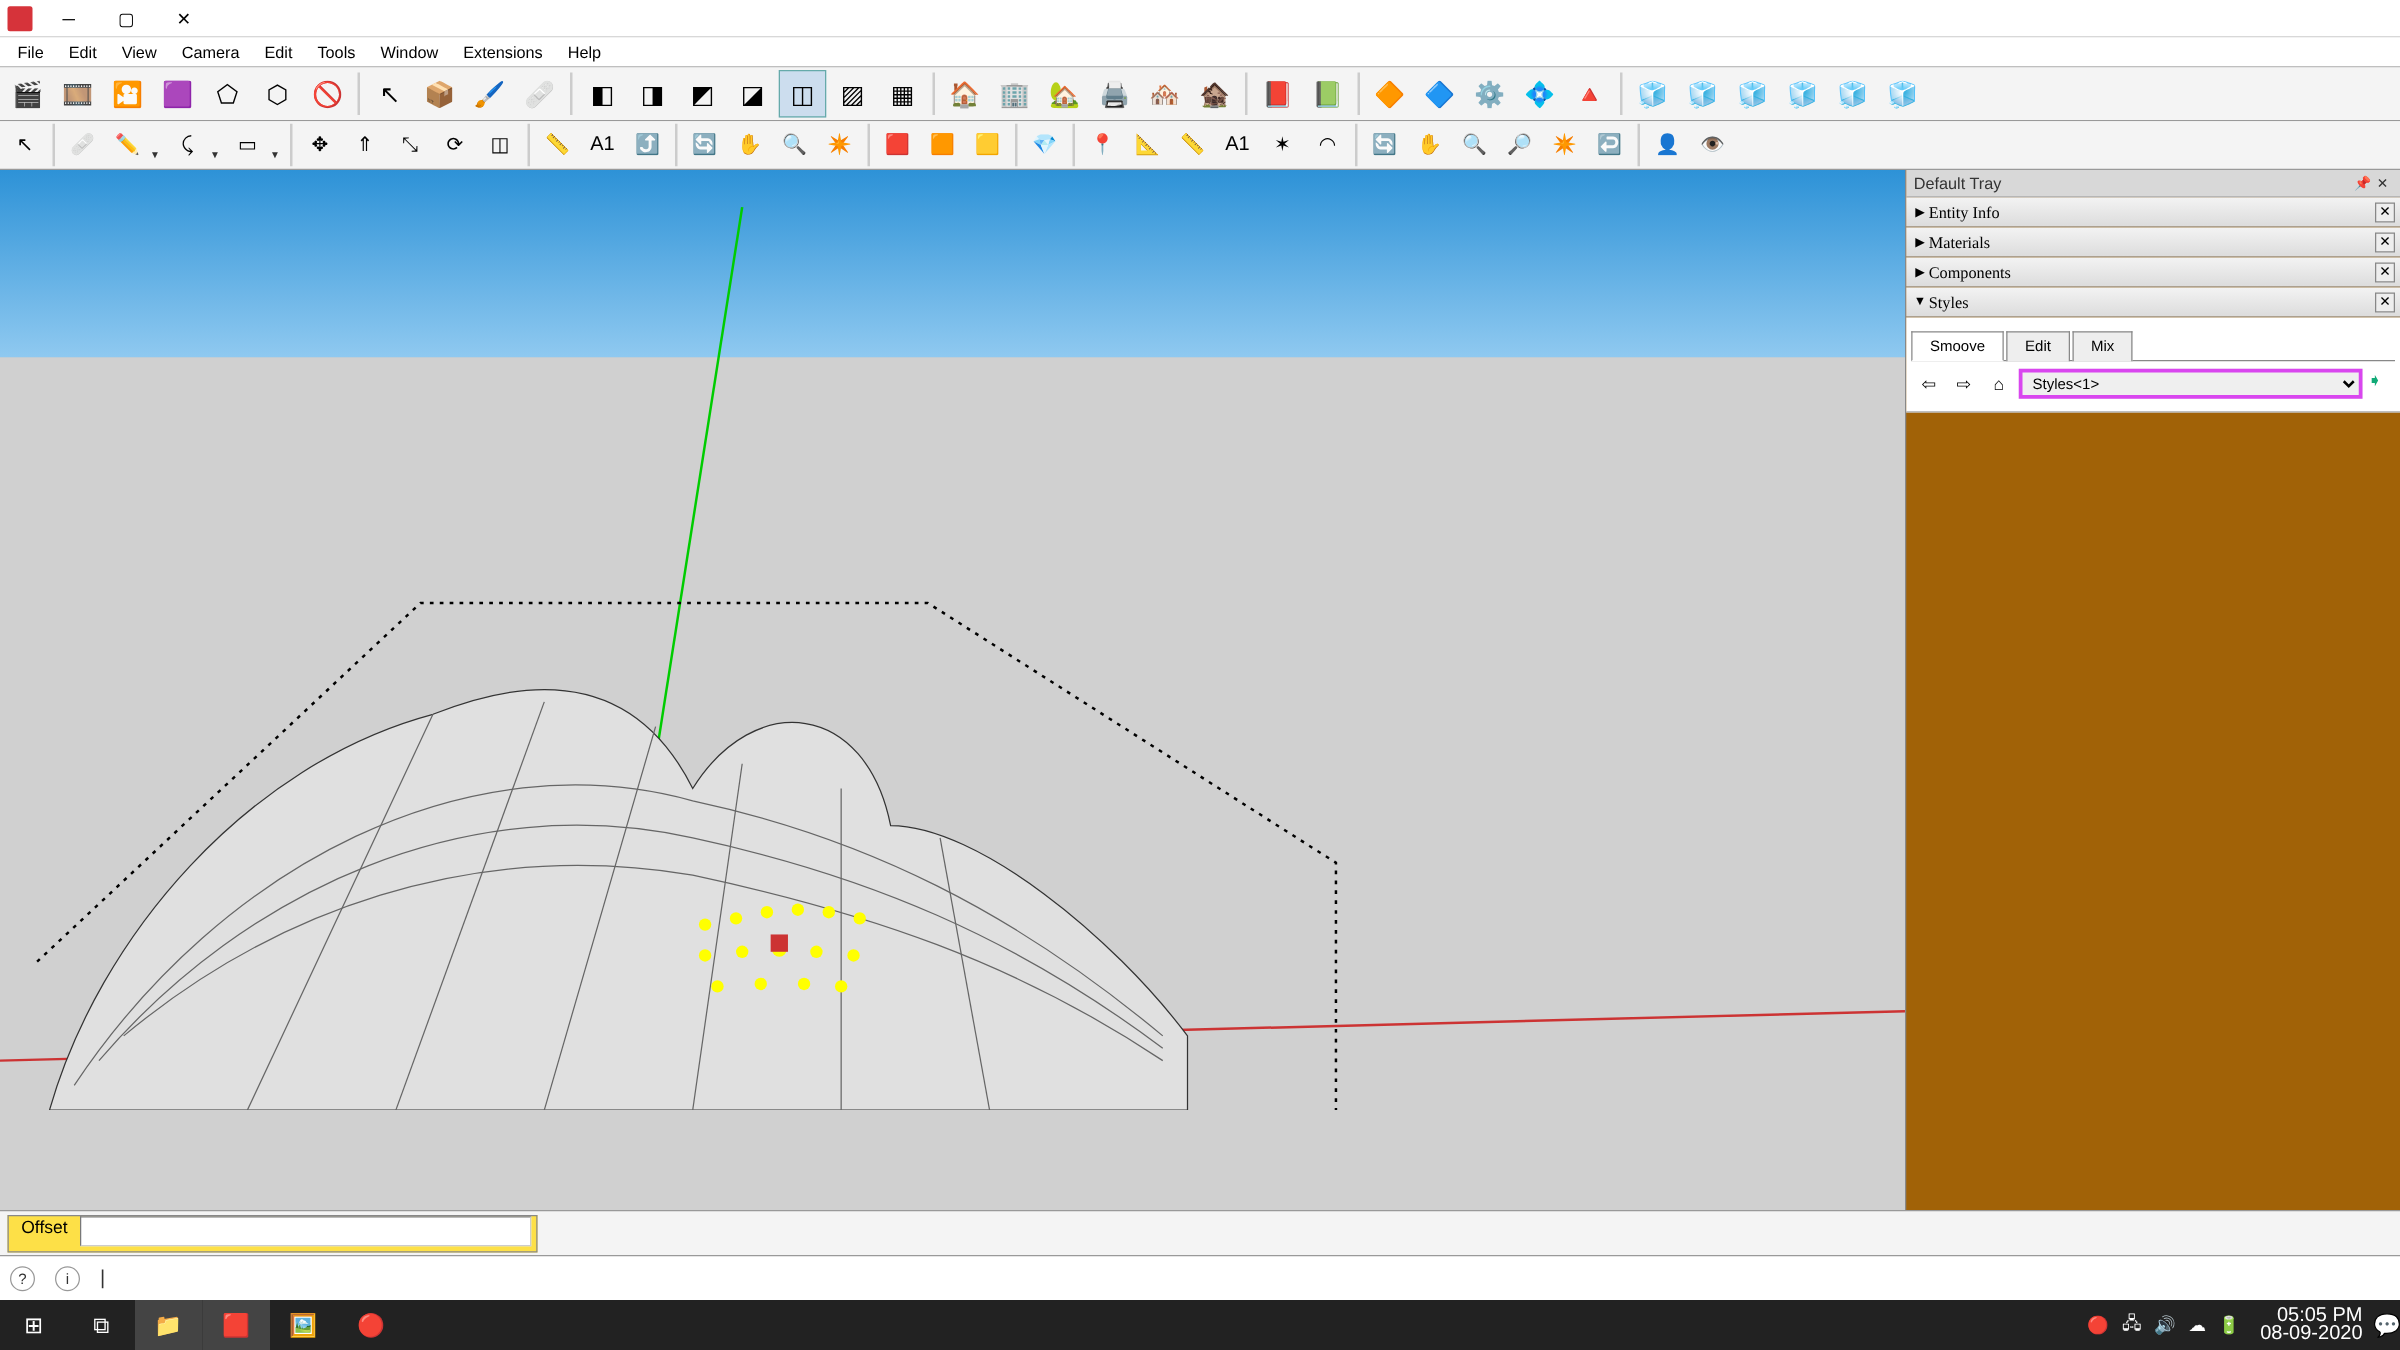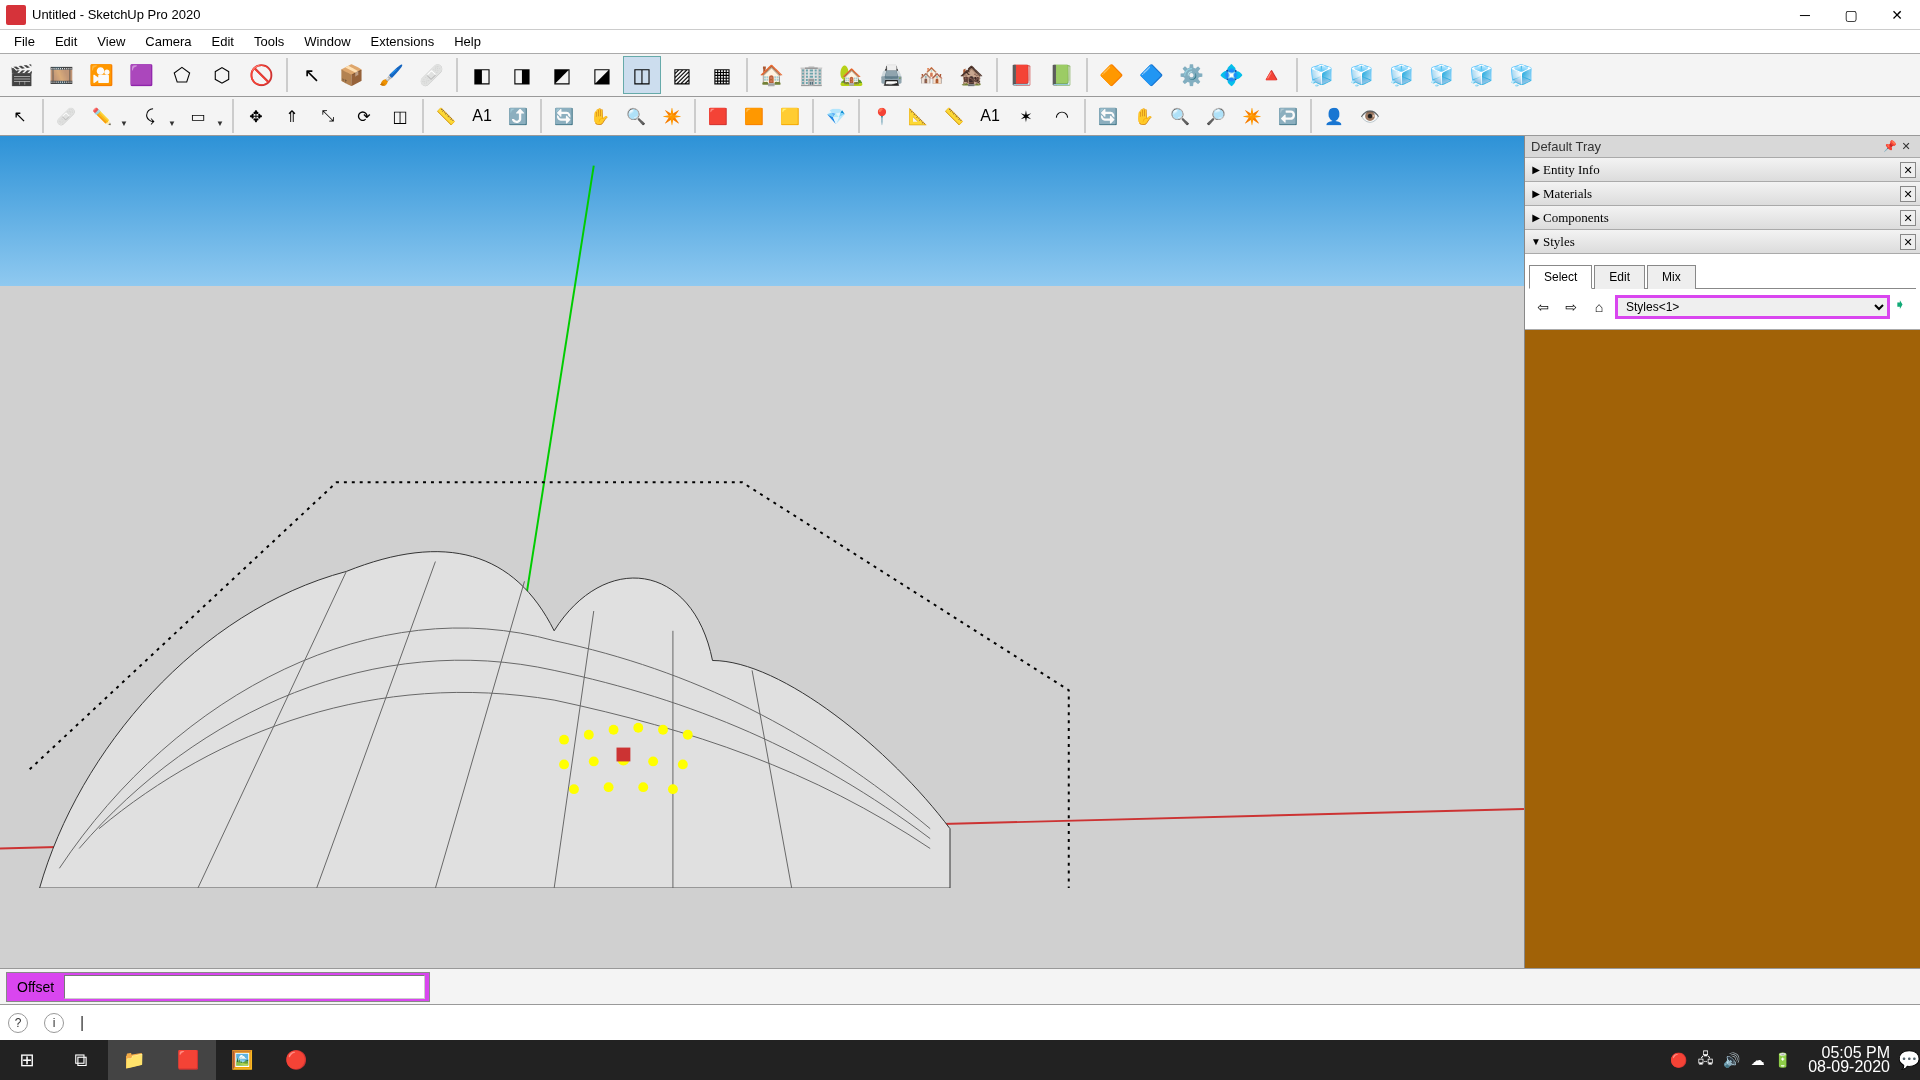--- a/index.html
+++ b/index.html
@@ -39,39 +39,38 @@
 .style-btns { display: flex; flex-direction: column; gap: 4px; width: 22px; }
 .style-btns .sb { width: 22px; height: 22px; border: 1px solid #888; background: #eee; font-size: 12px; text-align: center; line-height: 20px; }
 .style-tabs { display: flex; border-bottom: 1px solid #888; margin-top: 6px; }
 .style-tab { padding: 4px 14px; font-size: 12px; border: 1px solid #888; border-bottom: none; background: #eee; margin-right: 2px; position: relative; top: 1px; cursor: default; }
 .style-tab.active { background: #fff; border-bottom: 1px solid #fff; }
 .style-nav { display: flex; align-items: center; gap: 4px; padding: 6px 2px; }
 .style-nav .nav-btn { width: 24px; height: 24px; border: 1px solid transparent; font-size: 14px; text-align: center; line-height: 22px; }
 .style-nav select { flex: 1; height: 24px; border: 3px solid #d946ef; font-size: 12px; padding-left: 4px; }
 .style-nav .dl-btn { width: 20px; height: 22px; font-size: 14px; color: #1a7; }
 .measure-bar { height: 36px; background: #f4f4f4; border-top: 1px solid #999; display: flex; align-items: center; padding-right: 4px; }
-.measure-box { width: 424px; height: 30px; border: 1px solid #888; background: #d946ef; display: flex; align-items: center; margin-left: 6px; }
+.measure-box { width: 424px; height: 30px; border: 1px solid #888; background: #fde047; display: flex; margin-left: 6px; }
 .measure-label { font-size: 14px; padding: 0 10px; }
 .measure-input { flex: 1; height: 24px; border: 1px inset #ccc; margin-right: 4px; }
 .status-bar { height: 36px; background: #fff; border-top: 1px solid #999; display: flex; align-items: center; padding: 0 8px; font-size: 16px; color: #333; gap: 16px; }
 .status-bar .si { width: 20px; height: 20px; border: 1px solid #999; border-radius: 50%; display: flex; align-items: center; justify-content: center; font-size: 12px; }
 .taskbar { height: 40px; background: #222; display: flex; align-items: center; color: #fff; }
 .taskbar .tb-btn { width: 54px; height: 40px; display: flex; align-items: center; justify-content: center; font-size: 18px; }
 .taskbar .tb-btn.active { background: #444; }
 .taskbar .tb-spacer { flex: 1; }
 .taskbar .tb-time { text-align: right; font-size: 16px; line-height: 14px; padding: 0 10px; }
 .taskbar .tb-sys { display: flex; gap: 10px; align-items: center; font-size: 14px; padding-right: 6px; }
 .watermark { position: absolute; top: 4px; left: 50%; transform: translateX(-50%); font-size: 26px; font-weight: bold; color: rgba(255,255,255,0.25); letter-spacing: 1px; }
 </style>
 </head>
 <body>
 
 <div class="titlebar">
   <div class="app-icon"></div>
-  <div class="title">Untitled - SketchUp Pro 2020</div>
   <div class="watermark">RRCG.CN</div>
   <div class="win-controls">
     <div class="win-btn">─</div>
     <div class="win-btn">▢</div>
     <div class="win-btn">✕</div>
   </div>
 </div>
 
 <div class="menubar">
   <div class="menu-item">File</div>
@@ -249,21 +248,21 @@
       <span class="name">Components</span>
       <span class="close">✕</span>
     </div>
     <div class="tray-panel-hdr">
       <span class="arrow">▼</span>
       <span class="name">Styles</span>
       <span class="close">✕</span>
     </div>
     <div class="styles-panel">
       <div class="style-tabs">
-        <div class="style-tab active">Select</div>
+        <div class="style-tab active">Smoove</div>
         <div class="style-tab">Edit</div>
         <div class="style-tab">Mix</div>
       </div>
       <div class="style-nav">
         <div class="nav-btn">⇦</div>
         <div class="nav-btn">⇨</div>
         <div class="nav-btn">⌂</div>
         <select>
           <option>Styles&lt;1&gt;</option>
         </select>

